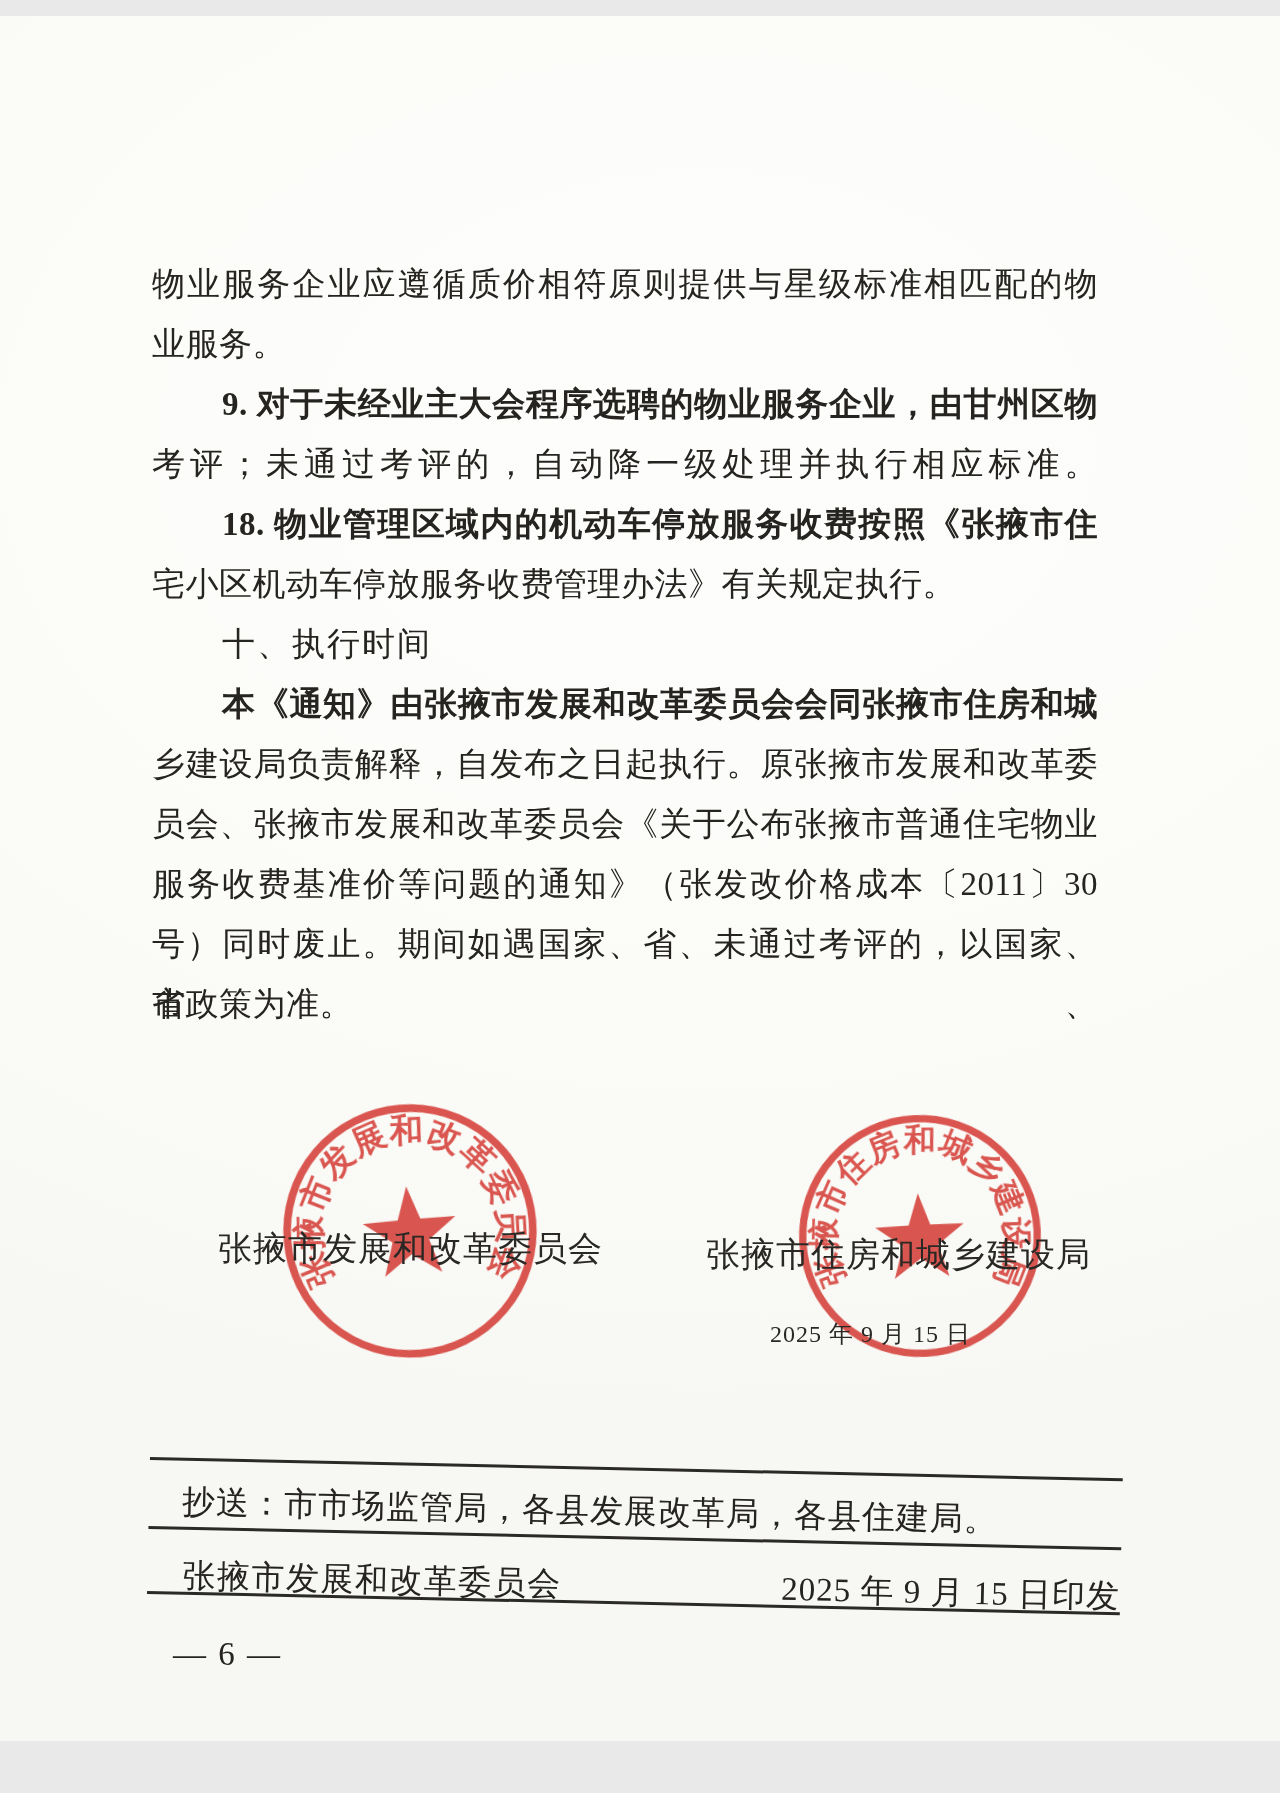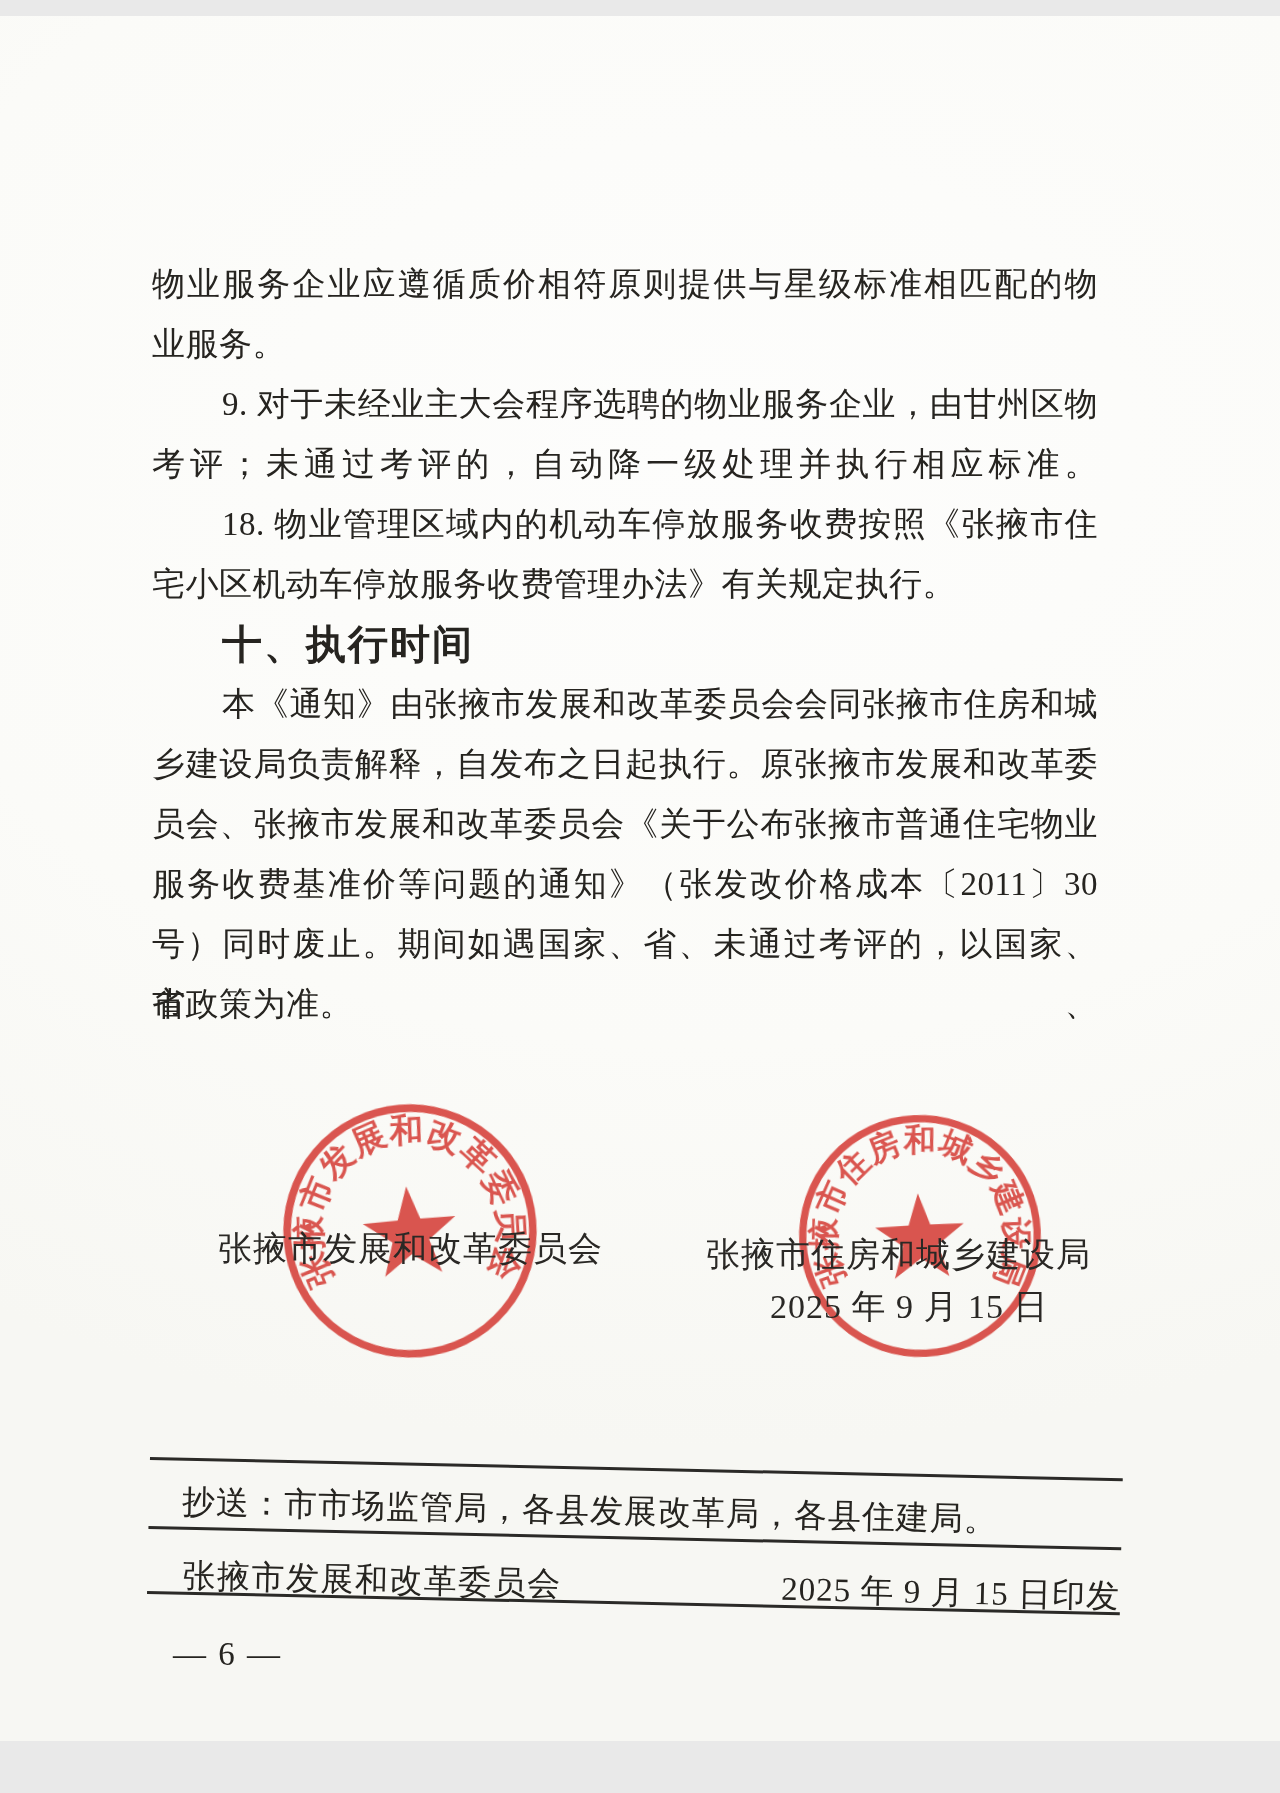--- a/index.html
+++ b/index.html
@@ -9,38 +9,38 @@
     font-family:"Liberation Serif","DejaVu Serif",serif;
     color:#262420;
   }
   
   .doc-body{
     position:absolute;left:152px;top:238px;width:946px;
     font-size:33px;letter-spacing:.5px;
   }
   .line{height:60px;line-height:60px;white-space:nowrap;}
   .line.justify{white-space:normal;text-align:justify;text-align-last:justify;}
-  .line.indent{padding-left:70px;}
+  .line.indent{padding-left:70px;font-weight:bold;}
   .line.bold{
     font-family:"Liberation Sans","DejaVu Sans",sans-serif;
-    font-weight:700;font-size:40px;letter-spacing:2px;
+    font-weight:400;font-size:33px;letter-spacing:2px;
   }
   
   .seal{position:absolute;mix-blend-mode:multiply;opacity:.87;filter:blur(.35px) saturate(1.05);}
   .seal svg{display:block;}
   .seal-left{left:278px;top:1083px;width:264px;height:264px;transform:rotate(-5deg);}
   .seal-right{left:794px;top:1094px;width:252px;height:252px;transform:rotate(-3deg);}
   .ring{fill:none;stroke:#d5403a;stroke-width:7.5px;}
   .ring-text{fill:#d5403a;font-size:33px;font-family:"Liberation Serif","DejaVu Serif",serif;font-weight:700;letter-spacing:1px;}
   .star{fill:#d5403a;}
   
   .sig{position:absolute;font-size:34px;letter-spacing:1px;color:#2a2825;white-space:nowrap;z-index:3;}
   .sig-left{left:218px;top:1210px;}
   .sig-right{left:706px;top:1216px;}
-  .sig-date{position:absolute;left:770px;top:1268px;font-size:34px;letter-spacing:1px;color:#2a2825;z-index:3;white-space:nowrap;}
+  .sig-date{position:absolute;left:770px;top:1302px;font-size:24px;letter-spacing:1px;color:#2a2825;z-index:3;white-space:nowrap;}
   
   .footer{
     position:absolute;left:150px;top:1441px;width:973px;height:150px;
     transform:rotate(1.25deg);transform-origin:0 0;
   }
   .f-rule{position:absolute;left:0;width:100%;height:3px;background:#2b2a27;}
   .f-rule.r1{top:0;}
   .f-rule.r2{top:69px;}
   .f-rule.r3{top:134px;}
   .cc-line{position:absolute;left:33px;top:22px;font-size:33px;letter-spacing:1px;white-space:nowrap;}

